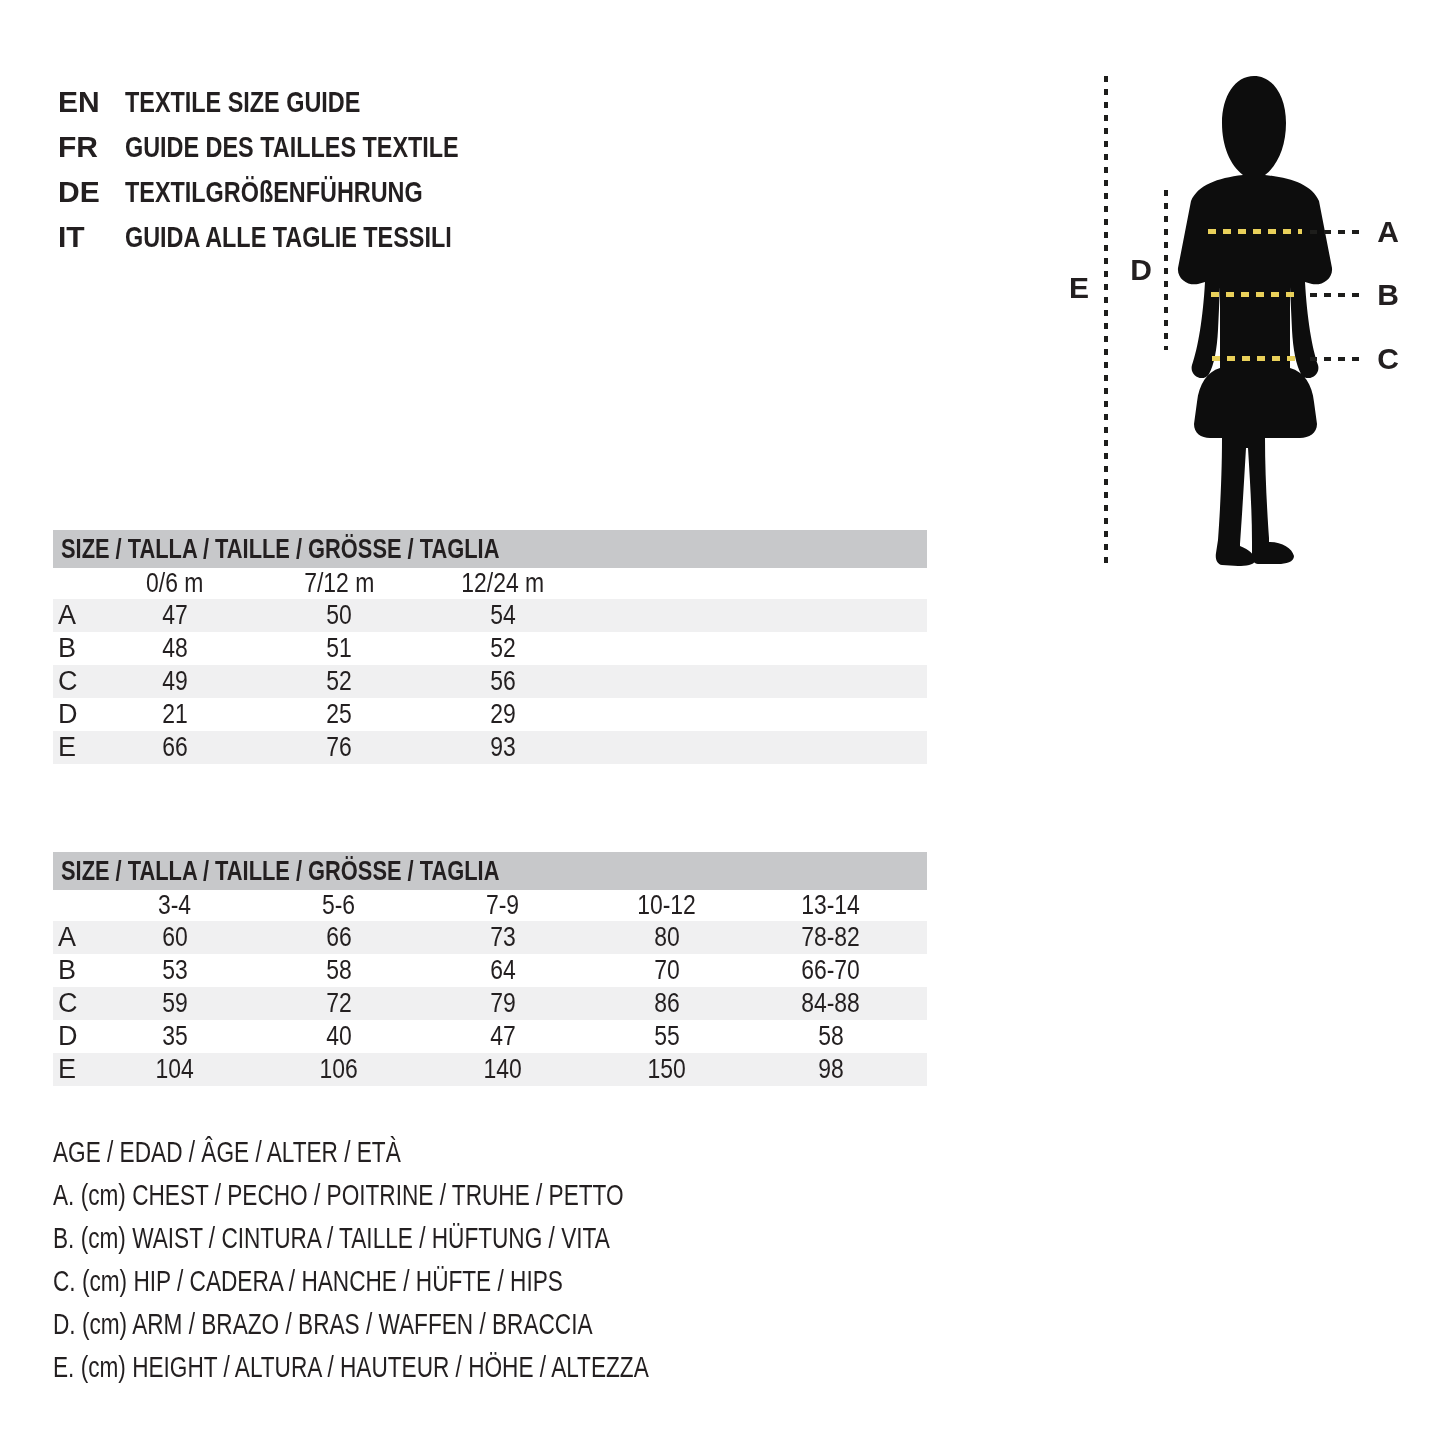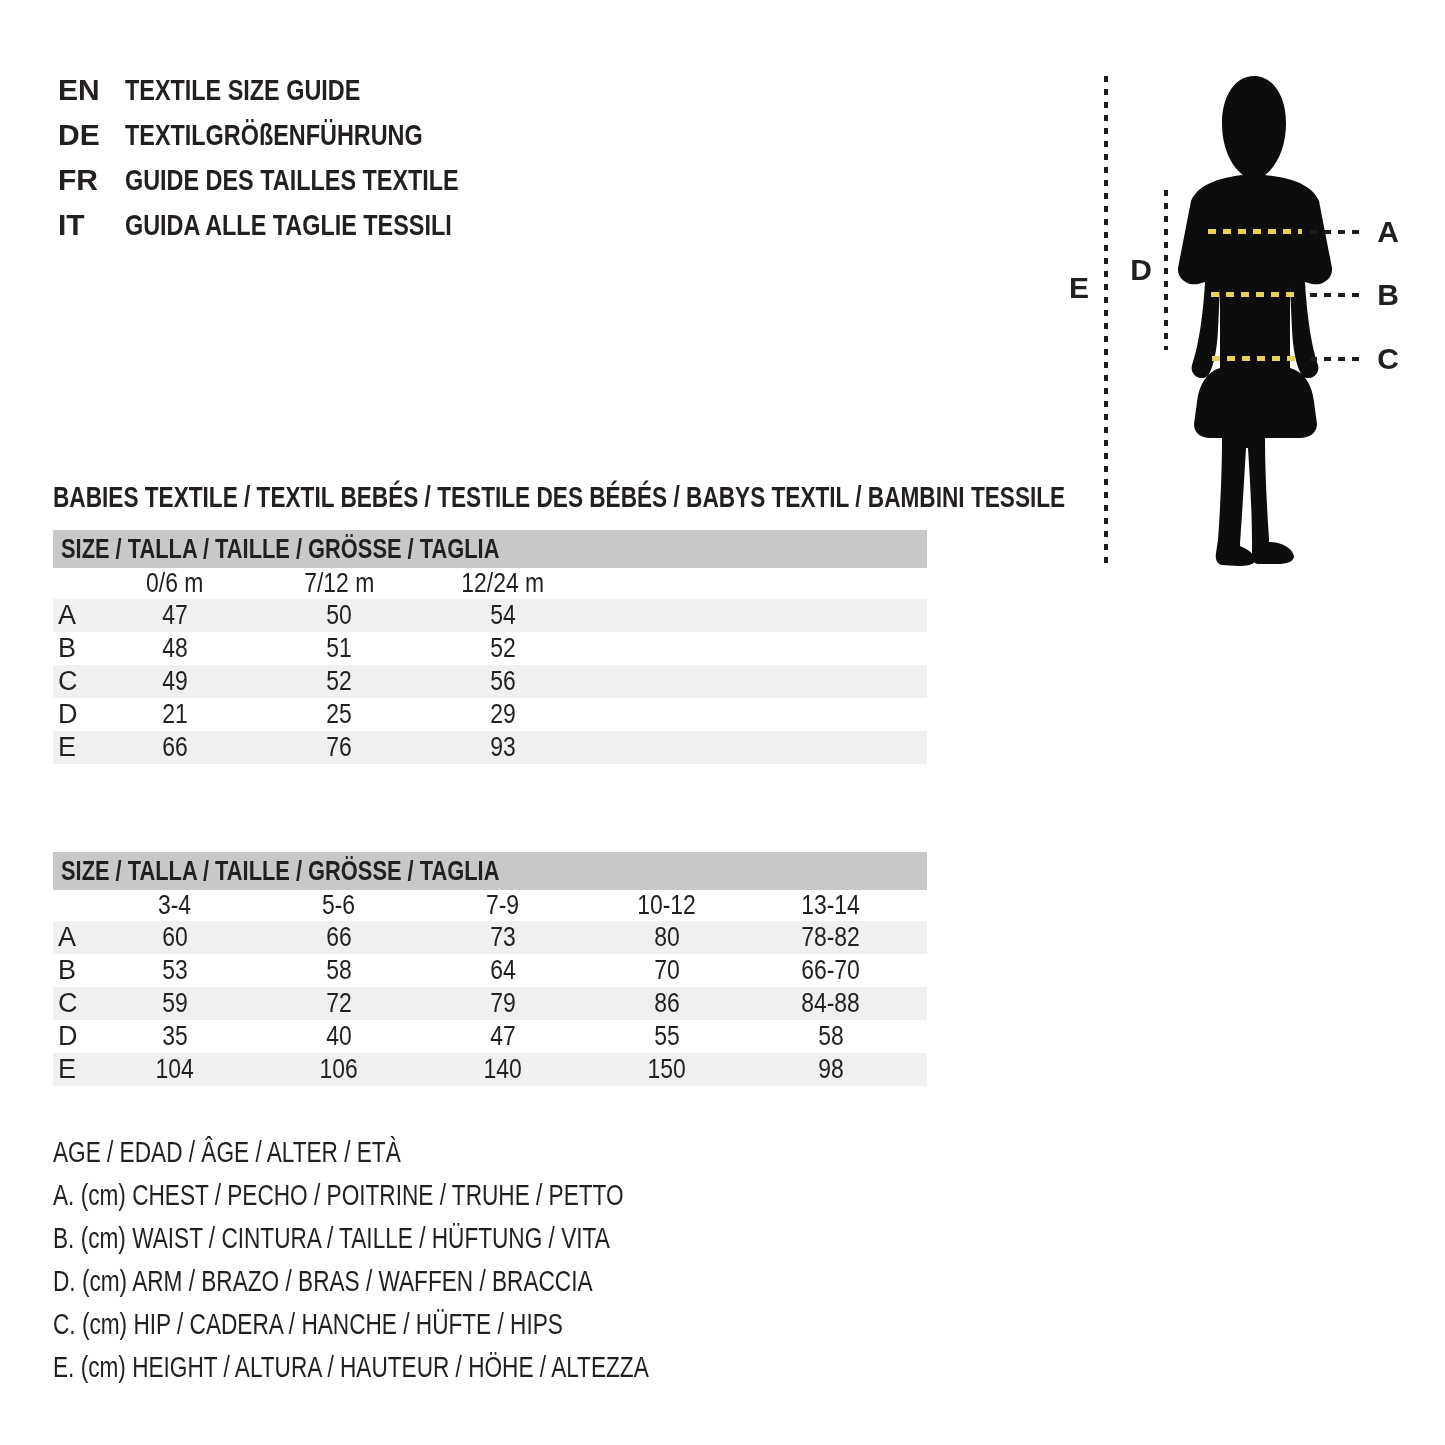--- a/index.html
+++ b/index.html
@@ -10,21 +10,21 @@
     background:#ffffff;
     font-family:"Liberation Sans", sans-serif;
     color:#231f20;
     overflow:hidden;
   }
   
   .cx  { display:inline-block; transform:scaleX(0.78); transform-origin:0 50%; white-space:nowrap; }
   .cxc { display:inline-block; transform:scaleX(0.85); transform-origin:50% 50%; white-space:nowrap; }
 
   
-  .lang-block { position:absolute; left:58px; top:67px; }
+  .lang-block { position:absolute; left:58px; top:79px; }
   .lang-row { display:flex; height:45px; align-items:center; font-size:30px; font-weight:700; }
   .lang-code { width:67px; flex:0 0 67px; }
 
   
   .silhouette { position:absolute; left:1170px; top:72px; width:170px; height:495px; }
   .vdash {
     position:absolute; width:4px;
     background:repeating-linear-gradient(to bottom,#1d1d1b 0 6px,transparent 6px 13px);
   }
   .vdash.e-line { left:1104px; top:76px;  height:487px; }
@@ -74,26 +74,26 @@
 <body>
 
 <div class="page">
 
   <div class="lang-block">
     <div class="lang-row">
       <span class="lang-code">EN</span>
       <span class="cx">TEXTILE SIZE GUIDE</span>
     </div>
     <div class="lang-row">
+      <span class="lang-code">FR</span>
+      <span class="cx">GUIDE DES TAILLES TEXTILE</span>
+    </div>
+    <div class="lang-row">
       <span class="lang-code">DE</span>
       <span class="cx">TEXTILGRÖßENFÜHRUNG</span>
-    </div>
-    <div class="lang-row">
-      <span class="lang-code">FR</span>
-      <span class="cx">GUIDE DES TAILLES TEXTILE</span>
     </div>
     <div class="lang-row">
       <span class="lang-code">IT</span>
       <span class="cx">GUIDA ALLE TAGLIE TESSILI</span>
     </div>
   </div>
 
   <svg class="silhouette" viewBox="0 0 170 495" xmlns="http://www.w3.org/2000/svg">
     <path fill="#0d0d0d" d="
       M84,4
@@ -157,23 +157,20 @@
 
   <div class="hdash-yellow" style="left:1212px; top:356px; width:90px;"></div>
   <div class="hdash-black" style="left:1310px; top:357px; width:50px;"></div>
 
   <div class="fig-label" style="left:1368px; top:216px;">A</div>
   <div class="fig-label" style="left:1368px; top:279px;">B</div>
   <div class="fig-label" style="left:1368px; top:343px;">C</div>
   <div class="fig-label" style="left:1121px; top:254px;">D</div>
   <div class="fig-label" style="left:1059px; top:272px;">E</div>
 
-  <div class="section-title" style="top:482px;">
-    <span class="cx">BABIES TEXTILE / TEXTIL BEBÉS / TESTILE DES BÉBÉS / BABYS TEXTIL / BAMBINI TESSILE</span>
-  </div>
 
   <div class="size-table" style="top:530px;">
     <div class="thead">
       <span class="cx">SIZE / TALLA / TAILLE / GRÖSSE / TAGLIA</span>
     </div>
     <div class="row colhead">
       <span class="cell rowlabel"></span>
       <span class="cell"><span class="cxc">0/6 m</span></span>
       <span class="cell"><span class="cxc">7/12 m</span></span>
       <span class="cell"><span class="cxc">12/24 m</span></span>
@@ -293,23 +290,23 @@
     <div class="legend-line">
         <span class="cx">AGE / EDAD / ÂGE / ALTER / ETÀ</span>
       </div>
     <div class="legend-line">
         <span class="cx">A. (cm) CHEST / PECHO / POITRINE / TRUHE / PETTO</span>
       </div>
     <div class="legend-line">
         <span class="cx">B. (cm) WAIST / CINTURA / TAILLE / HÜFTUNG / VITA</span>
       </div>
     <div class="legend-line">
+        <span class="cx">C. (cm) HIP / CADERA / HANCHE / HÜFTE / HIPS</span>
+      </div>
+    <div class="legend-line">
         <span class="cx">D. (cm) ARM / BRAZO / BRAS / WAFFEN / BRACCIA</span>
       </div>
     <div class="legend-line">
-        <span class="cx">C. (cm) HIP / CADERA / HANCHE / HÜFTE / HIPS</span>
-      </div>
-    <div class="legend-line">
         <span class="cx">E. (cm) HEIGHT / ALTURA / HAUTEUR / HÖHE / ALTEZZA</span>
       </div>
   </div>
 
 </div>
 
 </body></html>

